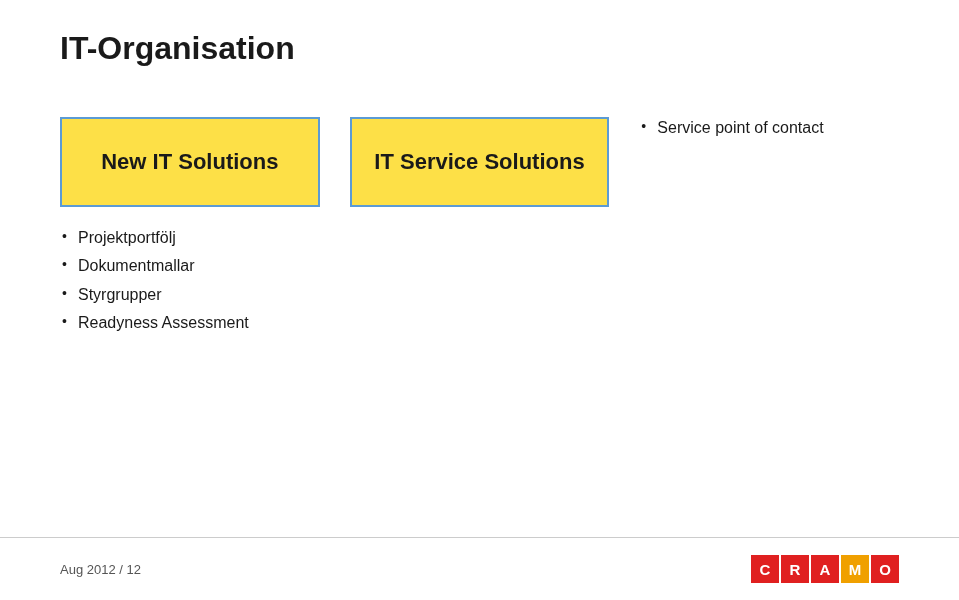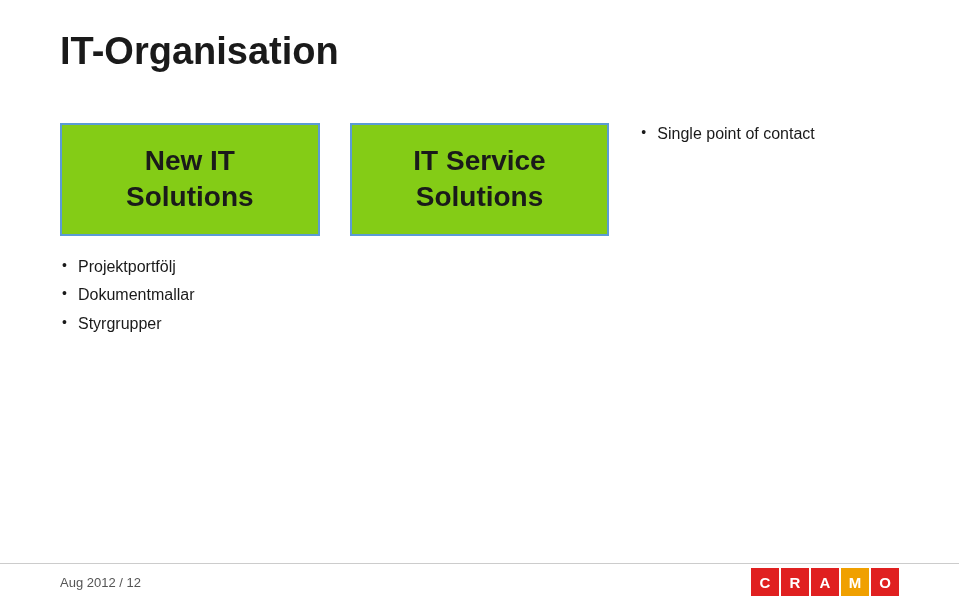--- a/index.html
+++ b/index.html
@@ -11,21 +11,21 @@
       font-family: Arial, Helvetica, sans-serif;
       position: relative;
       overflow: hidden;
     }
 
     .main-content {
       padding: 30px 60px 20px 60px;
     }
 
     .page-title {
-      font-size: 38px;
+      font-size: 32px;
       font-weight: bold;
       color: #1a1a1a;
       margin-bottom: 50px;
     }
 
     .columns-wrapper {
       display: flex;
       flex-direction: row;
       gap: 30px;
       align-items: flex-start;
@@ -33,25 +33,25 @@
 
     .column {
       flex: 1;
       display: flex;
       flex-direction: column;
       align-items: flex-start;
     }
 
     .box-header {
       border: 2px solid #5b9bd5;
-      background: #84cc16;
+      background: #fde047;
       width: 100%;
       text-align: center;
       padding: 18px 20px;
-      font-size: 28px;
+      font-size: 22px;
       font-weight: bold;
       color: #1a1a1a;
       line-height: 1.3;
       margin-bottom: 20px;
       min-height: 90px;
       display: flex;
       align-items: center;
       justify-content: center;
     }
 
@@ -76,21 +76,21 @@
       left: 2px;
       font-size: 14px;
       color: #1a1a1a;
     }
 
     .footer {
       position: absolute;
       bottom: 0;
       left: 0;
       right: 0;
-      height: 37px;
+      height: 63px;
       border-top: 1px solid #cccccc;
       display: flex;
       align-items: center;
       justify-content: space-between;
       padding: 0 60px;
     }
 
     .footer-date {
       font-size: 13px;
       color: #555555;
@@ -127,32 +127,33 @@
   <div class="columns-wrapper">
 
     <div class="column">
       <div class="box-header">
         <span>New IT Solutions</span>
       </div>
       <ul class="bullet-list">
         <li>Projektportfölj</li>
         <li>Dokumentmallar</li>
         <li>Styrgrupper</li>
+        <li>Readyness Assessment</li>
       </ul>
     </div>
 
     <div class="column">
       <div class="box-header">
         <span>IT Service Solutions</span>
       </div>
     </div>
 
     <div class="column">
       <ul class="bullet-list">
-        <li>Single point of contact</li>
+        <li>Service point of contact</li>
       </ul>
     </div>
   </div>
 </div>
 
 <div class="footer">
   <span class="footer-date">Aug 2012 / 12</span>
   <div class="cramo-logo">
     <div class="cramo-letter red">C</div>
     <div class="cramo-letter red">R</div>

